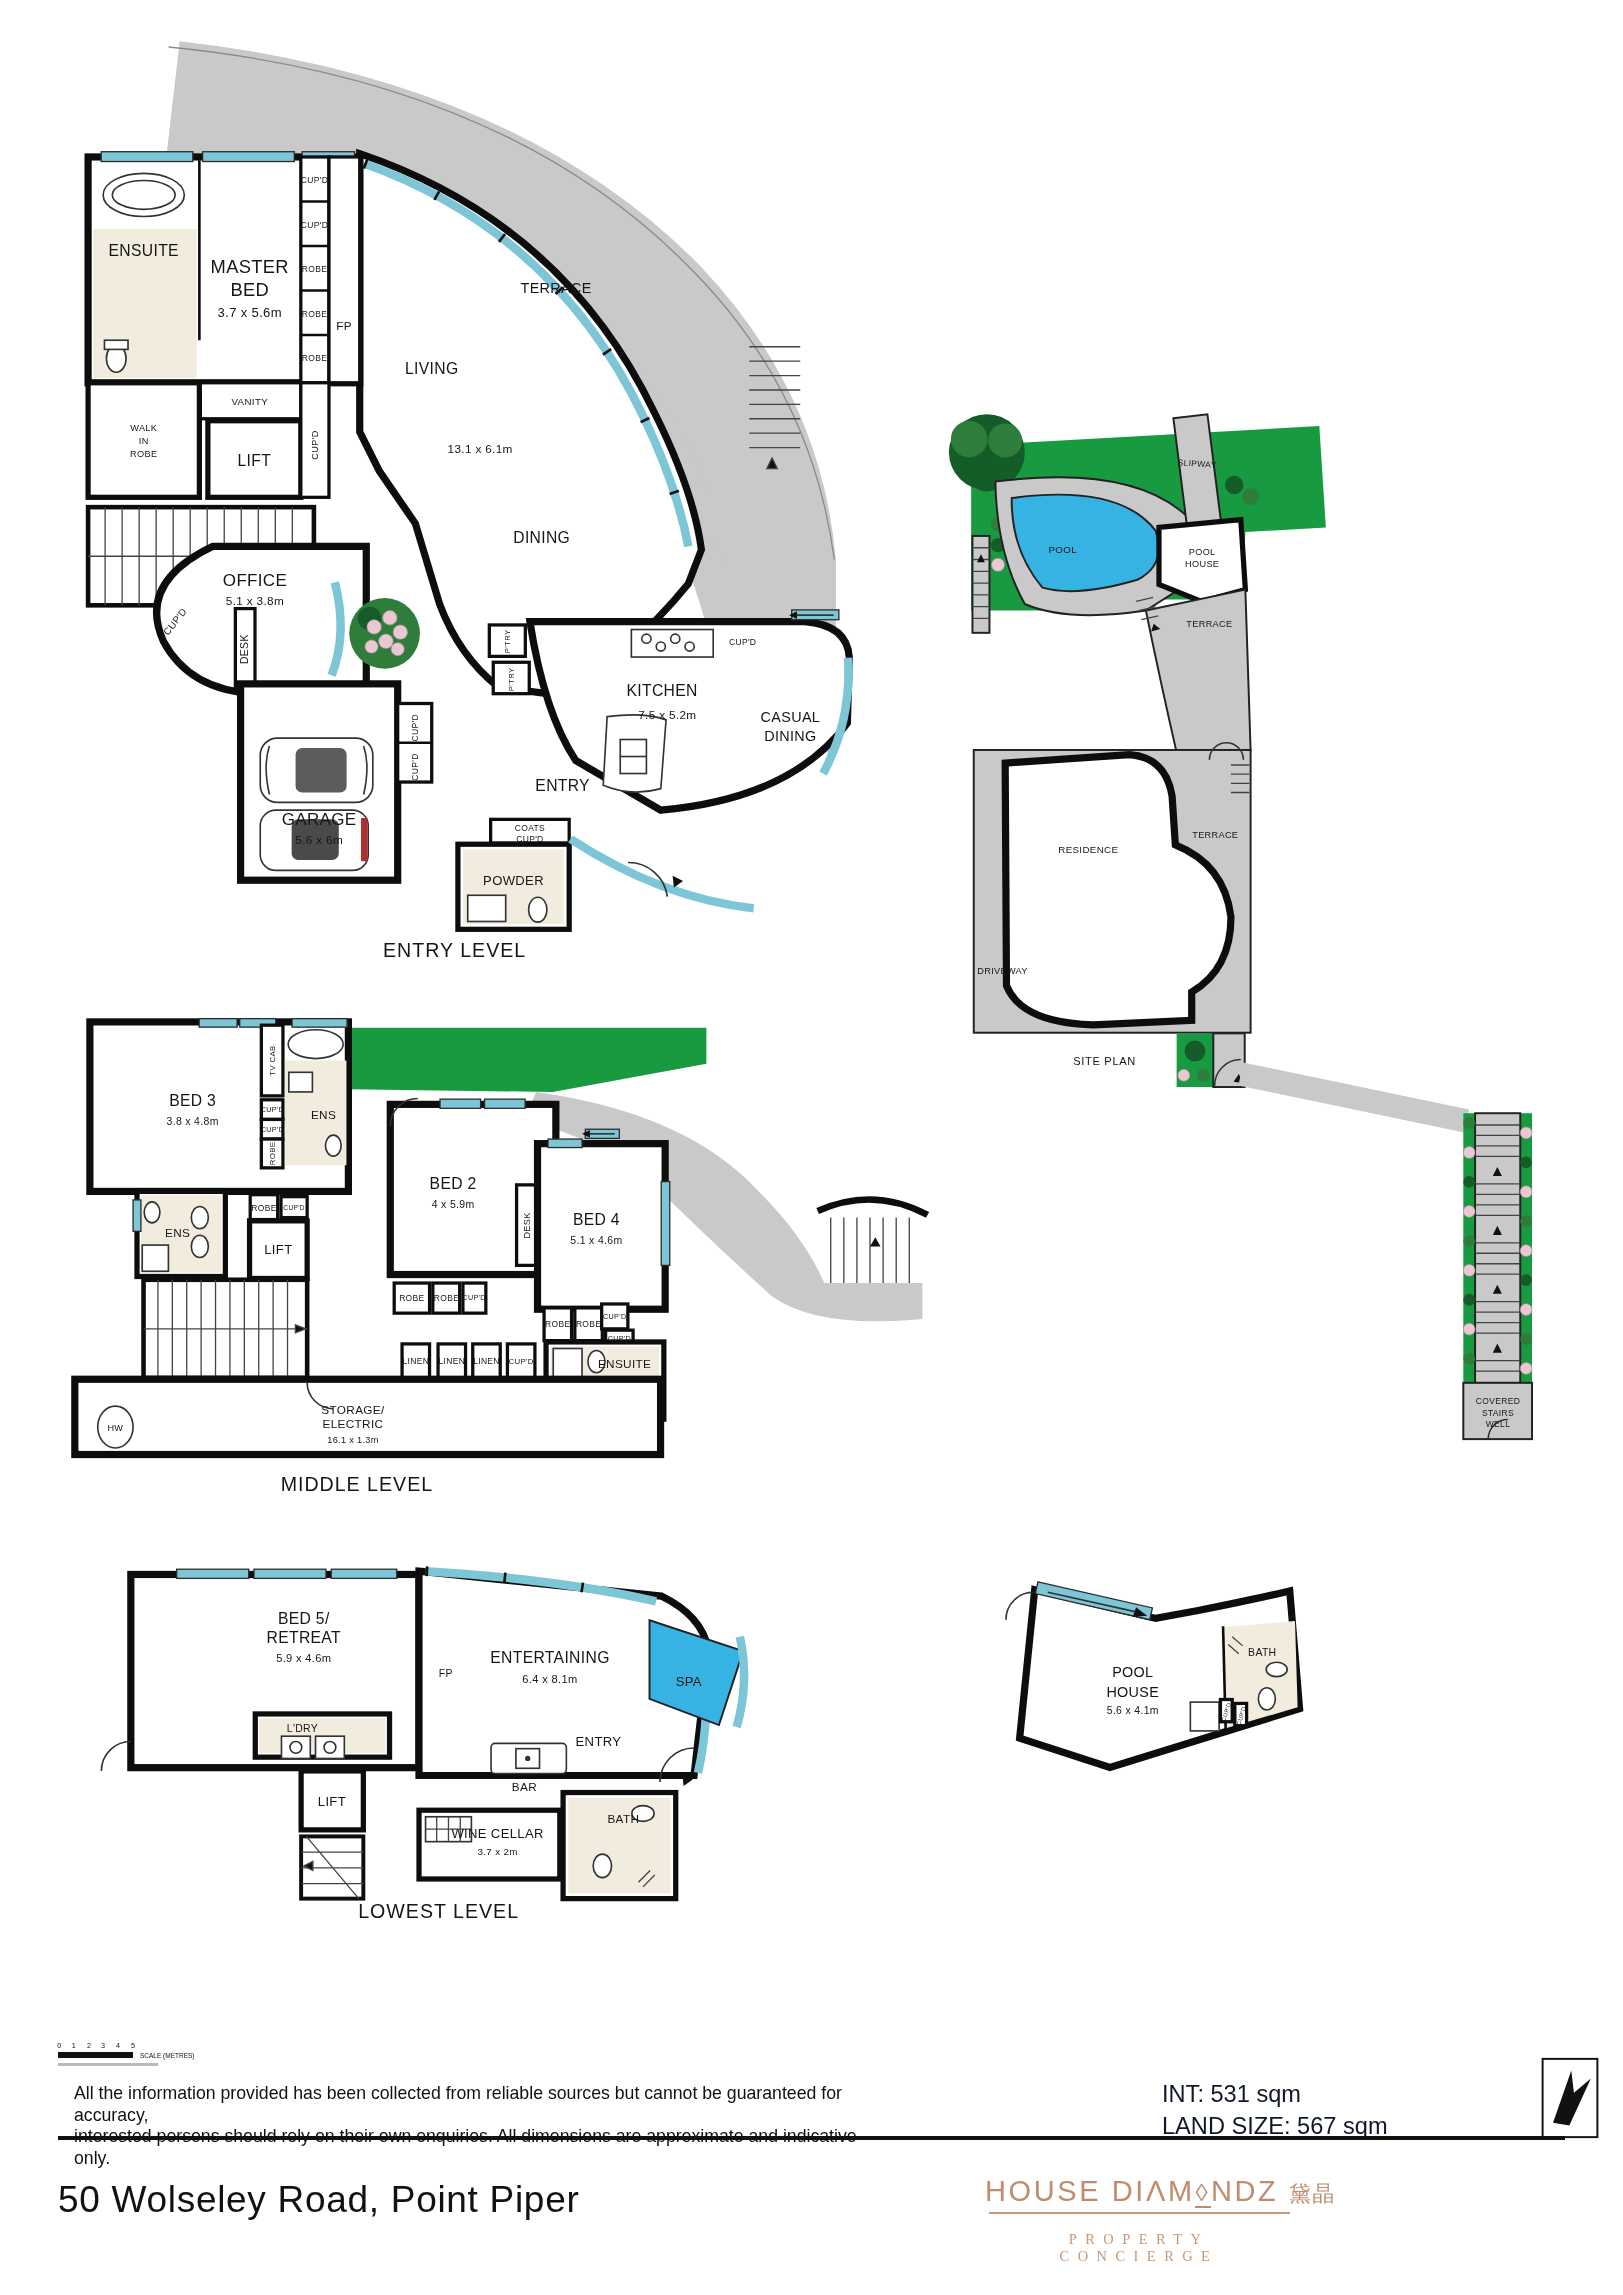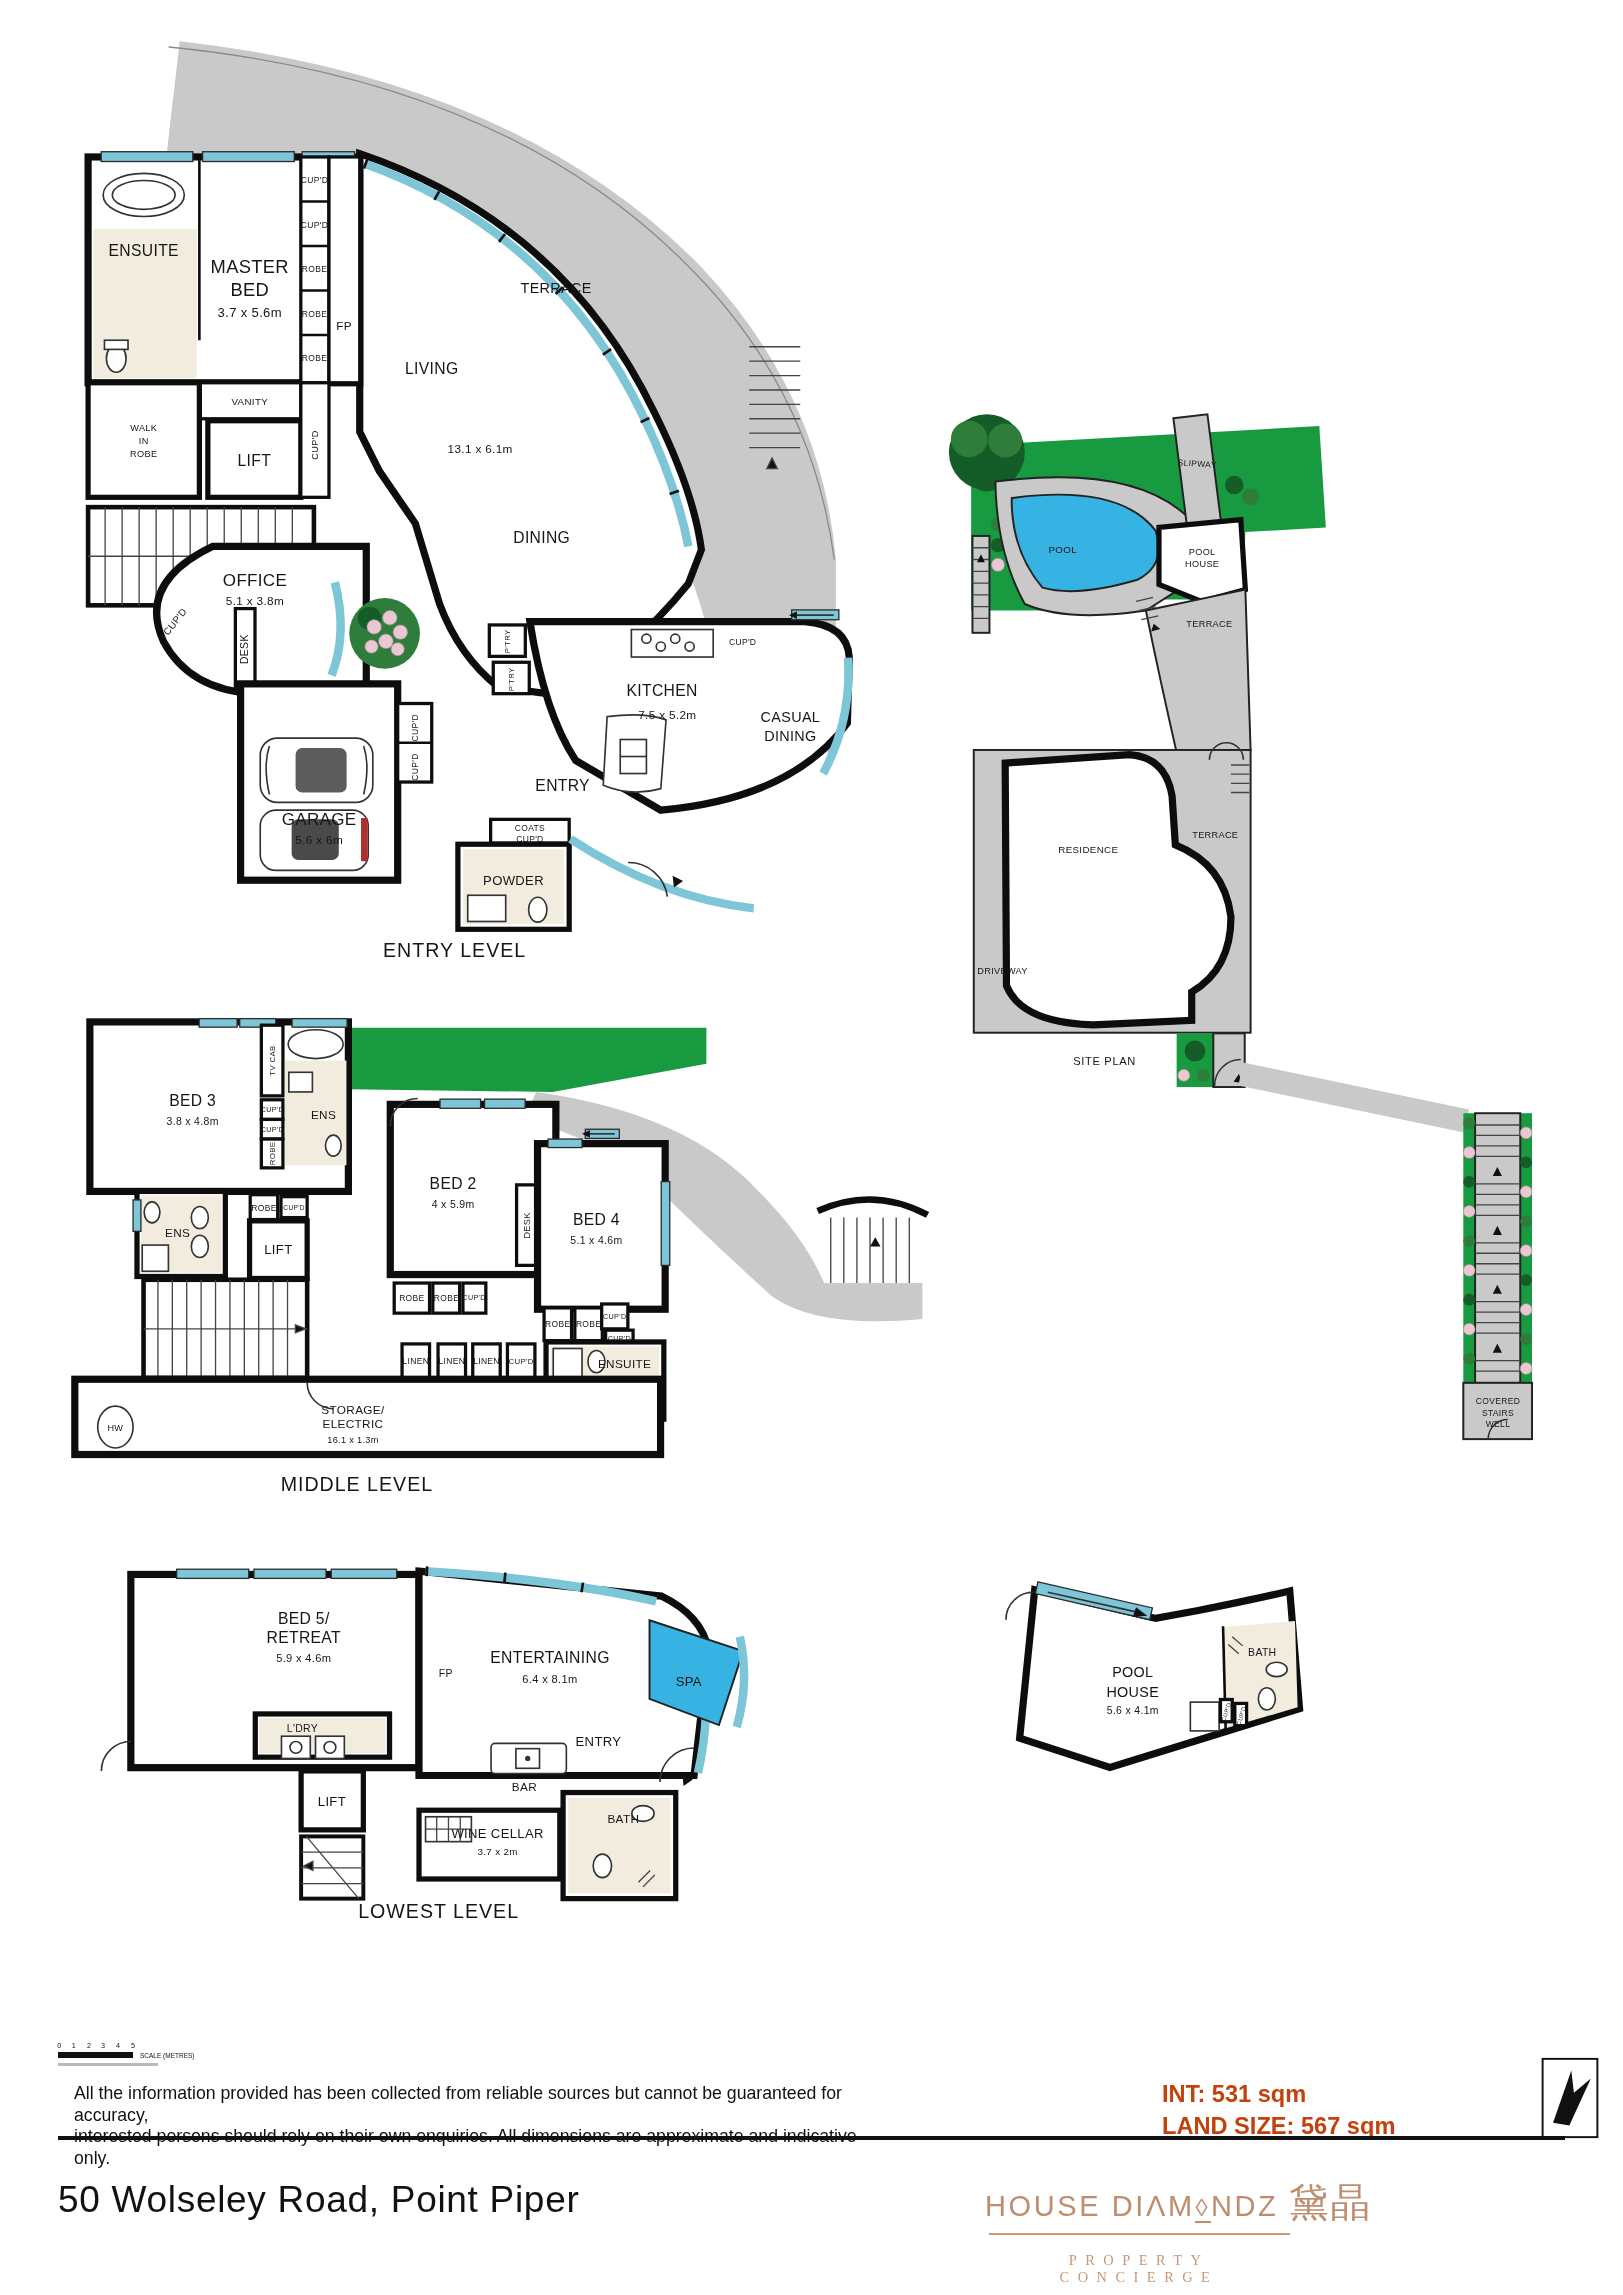--- a/index.html
+++ b/index.html
@@ -24,24 +24,24 @@
   .green{fill:#189a41;}
   .pool{fill:#36b3e3;stroke:#222;stroke-width:3;}
   .fix{fill:#fff;stroke:#333;stroke-width:2.5;}
   .stair{stroke:#444;stroke-width:2;fill:none;}
   .door{fill:none;stroke:#333;stroke-width:2.5;}
   .arrow{fill:#111;}
   .busha{fill:#2f7d3a;} .bushb{fill:#145c28;} .flow{fill:#eac7d2;stroke:#b08f9b;stroke-width:1;}
   
   .disc{font-size:17.7px;color:#111;line-height:21.6px;}
   .addr{font-size:37px;color:#111;letter-spacing:0.7px;}
-  .stat{font-size:23.6px;color:#c2410c;font-weight:bold;}
+  .stat{font-size:23.6px;color:#0f172a;}
   .rule{background:#111;}
   .brand1{font-size:29px;letter-spacing:2.6px;color:#bf8d6e;white-space:nowrap;}
-  .brand1 .cn{font-size:40px;letter-spacing:1.3px;}
+  .brand1 .cn{font-size:22px;letter-spacing:1.3px;}
   .brand1 .diamond{font-size:.85em;border-bottom:2.6px solid #bf8d6e;padding:0 0.7px;}
   .brandline{height:2.6px;background:#c89a77;}
   .brand2{font-family:"Liberation Serif",serif;font-size:14.4px;letter-spacing:8.5px;color:#c49878;}
   .tick{position:absolute;font-size:7.2px;color:#111;transform:translateX(-50%);}
 </style>
 </head>
 <body>
 
 <svg class="plan" style="left:39px;top:65px" width="864" height="917" viewBox="0 0 1320 1400">
   <g>

